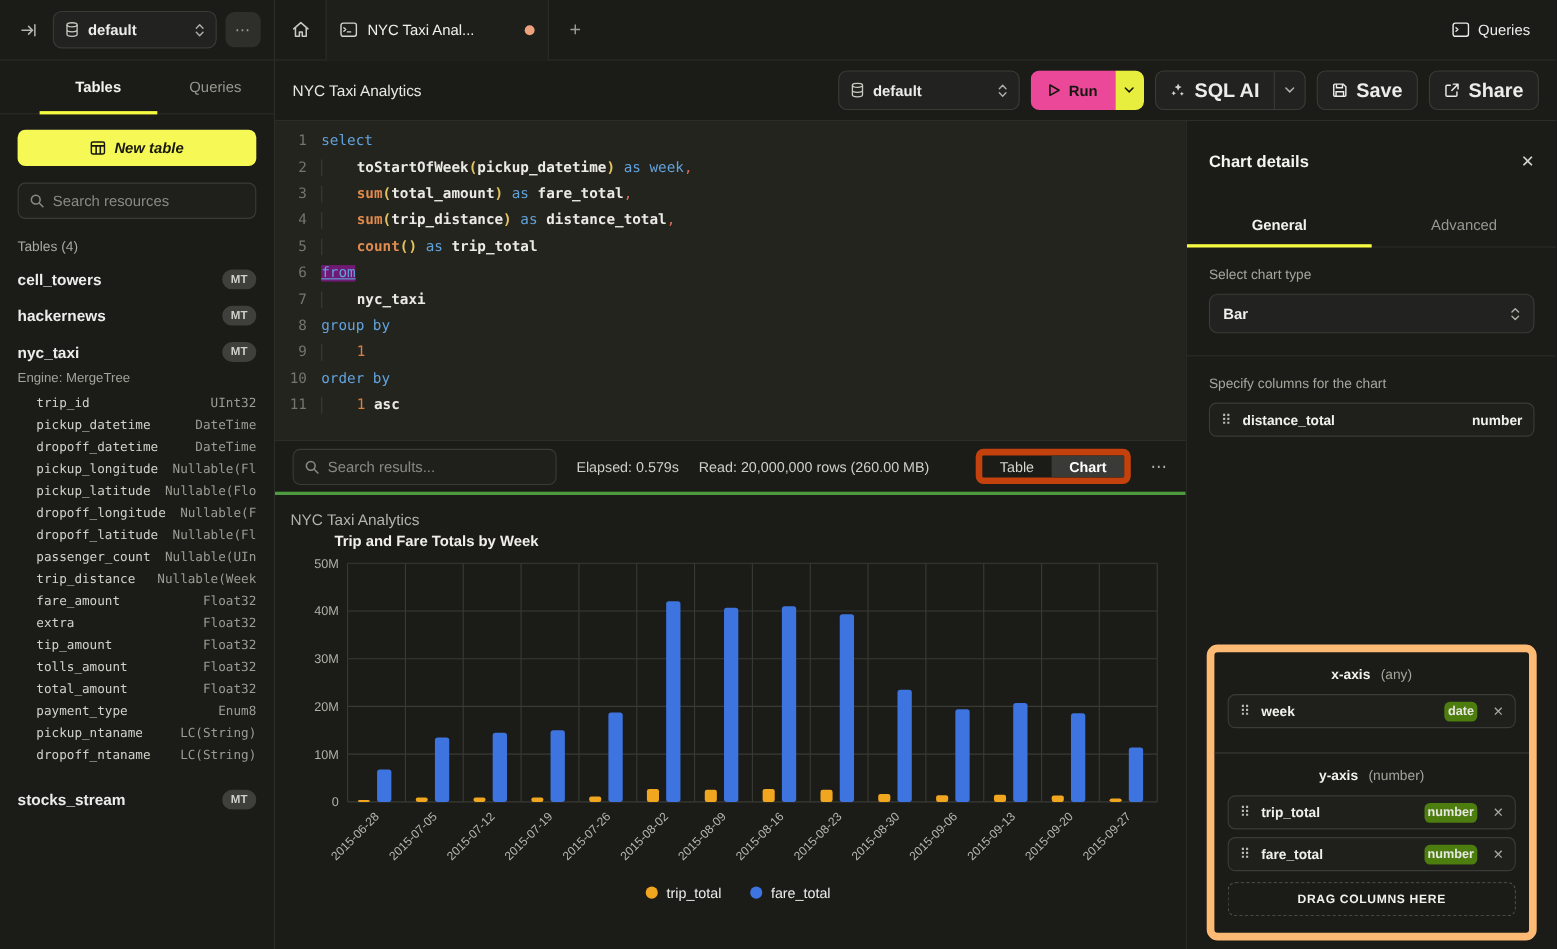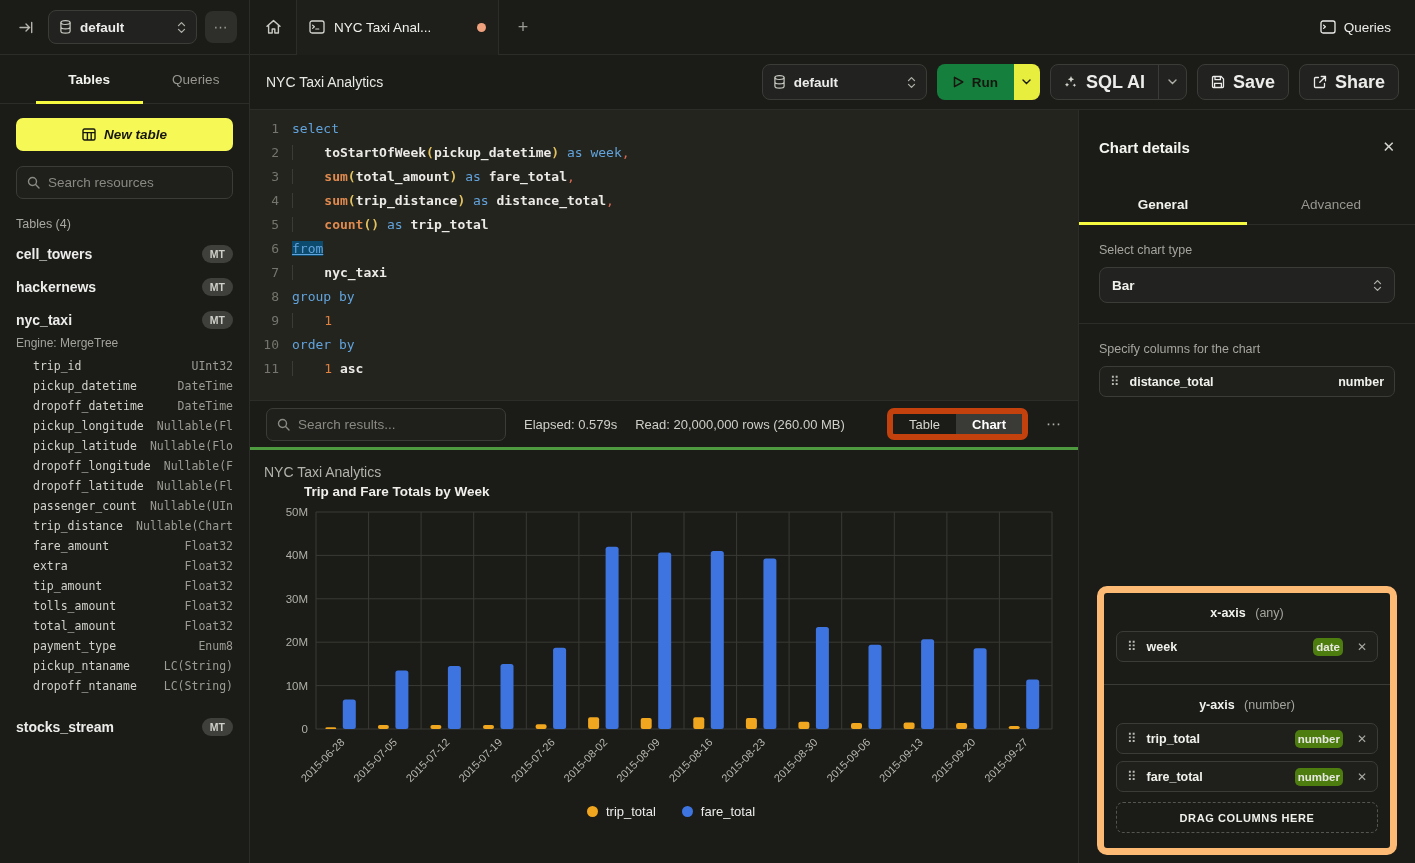--- a/index.html
+++ b/index.html
@@ -47,41 +47,41 @@
   .new-tab-btn { width:48px; height:55px; display:flex; align-items:center; justify-content:center; color:#9b9b94; font-size:18px; cursor:pointer; }
   .tabbar-spacer { flex:1; }
   .queries-btn { display:flex; align-items:center; gap:8px; color:#ececea; font-size:13.5px; margin-right:24px; cursor:pointer; }
 
   .toolbar { height:55px; min-height:55px; display:flex; align-items:center; padding:0 16px; gap:10px; border-bottom:1px solid #2c2c28; }
   .query-title { font-size:14px; color:#e8e8e4; }
   .toolbar-spacer { flex:1; }
   .tb-db { width:165px; height:36px; border:1px solid #3b3b37; border-radius:8px; background:#222220; display:flex; align-items:center; gap:8px; padding:0 10px; cursor:pointer; }
   .tb-db .label { flex:1; font-size:13.5px; font-weight:700; }
   .run-btn { height:36px; border-radius:8px; overflow:hidden; display:flex; cursor:pointer; }
-  .run-main { background:#15803d; color:#17170f; display:flex; align-items:center; gap:8px; padding:0 16px; font-weight:700; font-size:13.5px; }
+  .run-main { background:#ec4899; color:#17170f; display:flex; align-items:center; gap:8px; padding:0 16px; font-weight:700; font-size:13.5px; }
   .run-caret { background:#e7ee3e; width:26px; display:flex; align-items:center; justify-content:center; color:#17170f; font-size:10px; }
   .ghost-btn { height:36px; border:1px solid #3b3b37; border-radius:8px; background:#222220; display:flex; align-items:center; cursor:pointer; }
   .ghost-btn .seg { display:flex; align-items:center; gap:8px; padding:0 13px; font-weight:700; font-size:18px; color:#ececea; }
   .ghost-btn .caret-seg { width:28px; height:100%; display:flex; align-items:center; justify-content:center; border-left:1px solid #3b3b37; color:#b0b0a9; font-size:10px; }
 
   .content-row { flex:1; display:flex; overflow:hidden; }
   .workspace { width:828px; min-width:828px; display:flex; flex-direction:column; }
 
   
   .editor { height:290px; min-height:290px; background:#24241f; display:flex; padding-top:7px; overflow:hidden; }
   .gutter { width:42px; min-width:42px; text-align:right; padding-right:13px; color:#75756e; font-size:13px; line-height:24px; }
   .code { flex:1; font-size:13px; line-height:24px; white-space:pre; }
   .tok-kw { color:#61a3dc; }
   .tok-fn { color:#e08a4e; font-weight:700; }
   .tok-id { color:#eceae6; font-weight:700; }
   .tok-par { color:#e3c35f; font-weight:700; }
   .tok-num { color:#dd8040; }
   .tok-comma { color:#d96a55; }
   .tok-pl { color:#d8d8d2; }
-  .tok-hl { color:#61a3dc; background:#0c4a6e;text-decoration:underline; }
+  .tok-hl { color:#61a3dc; background:#701a75;text-decoration:underline; }
   .tok-ws { border-left:1px solid #3c3c36; }
 
   
   .results-bar { height:47px; min-height:47px; display:flex; align-items:center; gap:18px; padding:0 16px; background:#1b1b18; border-top:1px solid #2c2c28; }
   .results-search { width:240px; height:31px; margin:0; }
   .meta-text { font-size:13px; color:#cfcfc8; white-space:nowrap; }
   .results-spacer { flex:1; }
   .view-toggle { display:flex; border:6px solid #c2410c; border-radius:7px; overflow:hidden; height:32px; }
   .view-toggle .opt { padding:0 16px; display:flex; align-items:center; font-size:13px; color:#d6d6cf; cursor:pointer; }
   .view-toggle .opt.active { background:#3a3a37; color:#ffffff; font-weight:700; }
@@ -233,21 +233,21 @@
         <div class="col-row mono">
           <span class="cname">dropoff_latitude</span>
         <span class="ctype">Nullable(Fl</span>
         </div>
         <div class="col-row mono">
           <span class="cname">passenger_count</span>
         <span class="ctype">Nullable(UIn</span>
         </div>
         <div class="col-row mono">
           <span class="cname">trip_distance</span>
-        <span class="ctype">Nullable(Chart</span>
+        <span class="ctype">Nullable(Week</span>
         </div>
         <div class="col-row mono">
           <span class="cname">fare_amount</span>
         <span class="ctype">Float32</span>
         </div>
         <div class="col-row mono">
           <span class="cname">extra</span>
         <span class="ctype">Float32</span>
         </div>
         <div class="col-row mono">

